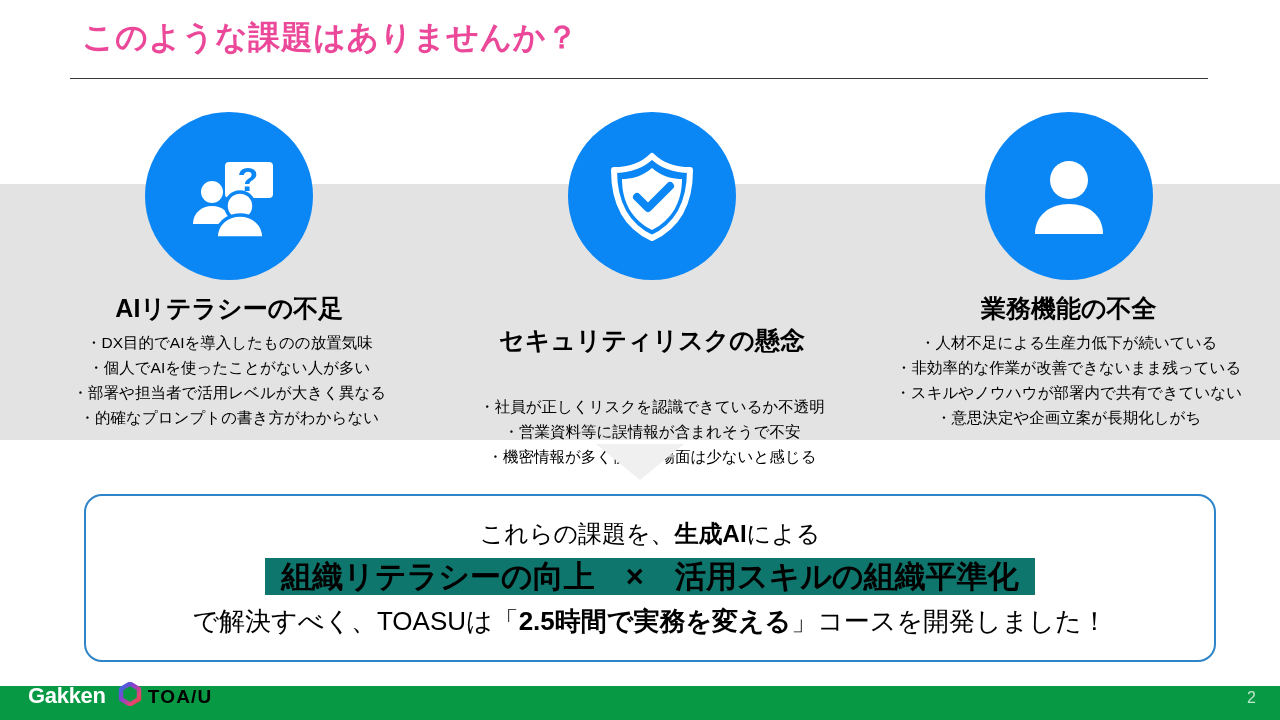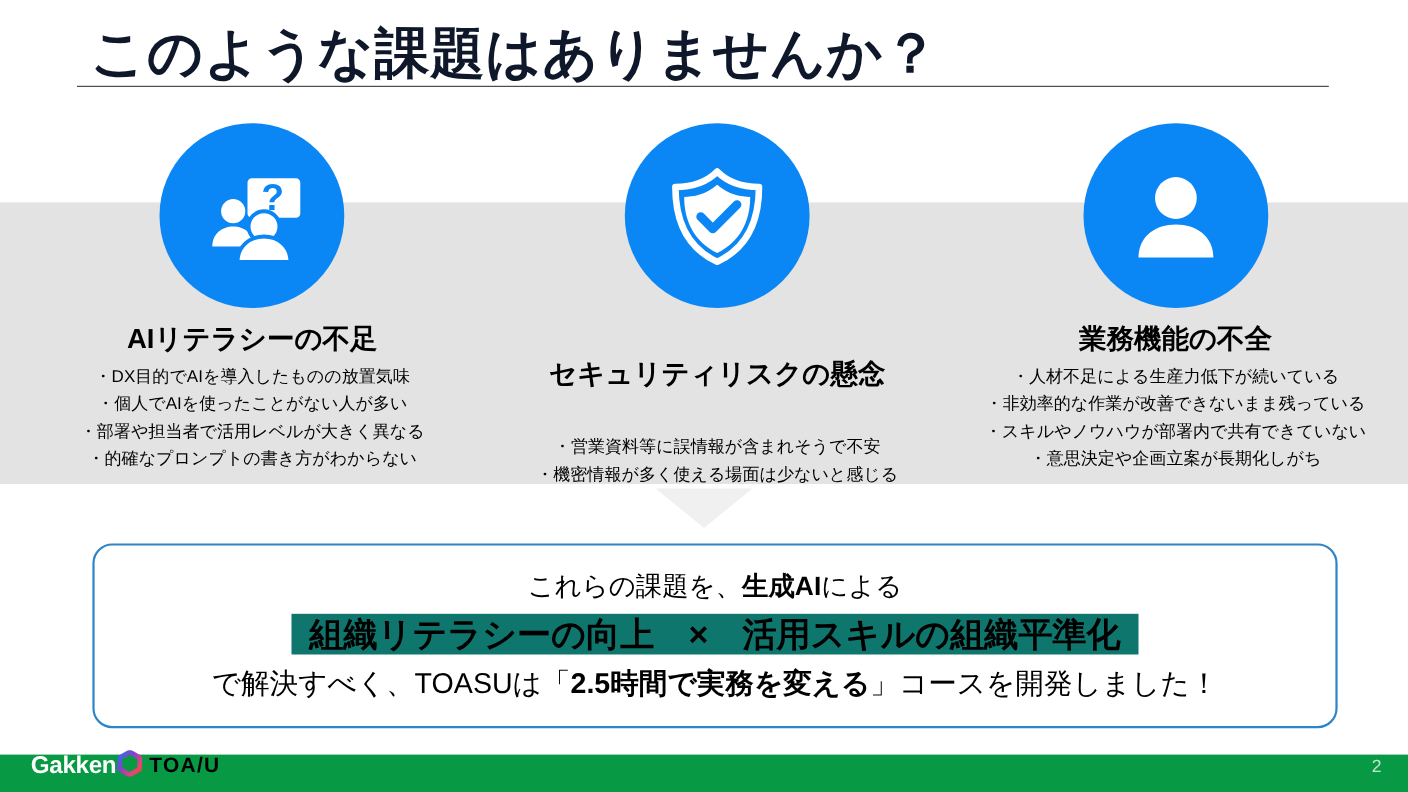--- a/index.html
+++ b/index.html
@@ -14,26 +14,26 @@
     overflow: hidden;
     font-family: "Liberation Sans", "DejaVu Sans", sans-serif;
     color: #000000;
   }
 
   
   .slide-title {
     position: absolute;
     left: 82px;
     top: 18px;
-    font-size: 50px;
+    font-size: 32px;
     font-weight: bold;
     letter-spacing: 0.5px;
     line-height: 1.2;
     white-space: nowrap;
-    color: #0f172a;
+    color: #ec4899;
   }
   .title-rule {
     position: absolute;
     left: 70px;
     top: 78px;
     width: 1138px;
     height: 1px;
     background: #3b3b3b;
   }
 
@@ -163,20 +163,21 @@
     height: 34px;
     background: #089944;
   }
   .footer-logos {
     position: absolute;
     left: 28px;
     top: 0;
     height: 20px;
     display: flex;
     align-items: center;
+    gap: 12px;
   }
   .gakken-word {
     color: #ffffff;
     font-size: 22px;
     font-weight: bold;
     letter-spacing: -0.3px;
     line-height: 1;
   }
   .toasu-group {
     display: flex;
@@ -235,20 +236,21 @@
   <div class="col col-2">
     <div class="icon-circle">
       <svg width="100" height="100" viewBox="0 0 100 100" aria-hidden="true">
         <path d="M50 10 C62 22 78 24 88 24 C88 56 76 80 50 92 C24 80 12 56 12 24 C22 24 38 22 50 10 Z" fill="none" stroke="#ffffff" stroke-width="6" stroke-linejoin="round"></path>
         <path d="M50 22 C60 31 72 33 80 33 C80 56 70 74 50 84 C30 74 20 56 20 33 C28 33 40 31 50 22 Z" fill="#ffffff"></path>
         <path d="M35 51 L46 62 L68 40" fill="none" stroke="#0b86f5" stroke-width="8" stroke-linecap="round" stroke-linejoin="round"></path>
       </svg>
     </div>
     <div class="col-heading">セキュリティリスクの懸念</div>
     <div class="bullets">
+      <span class="bullet">・社員が正しくリスクを認識できているか不透明</span>
       <span class="bullet">・営業資料等に誤情報が含まれそうで不安</span>
       <span class="bullet">・機密情報が多く使える場面は少ないと感じる</span>
     </div>
   </div>
 
   <div class="col col-3">
     <div class="icon-circle">
       <svg width="96" height="96" viewBox="0 0 96 96" aria-hidden="true">
         <circle cx="48" cy="32" r="19" fill="#ffffff"></circle>
         <path d="M14 86 c0-19 15-30 34-30 c19 0 34 11 34 30 Z" fill="#ffffff"></path>

